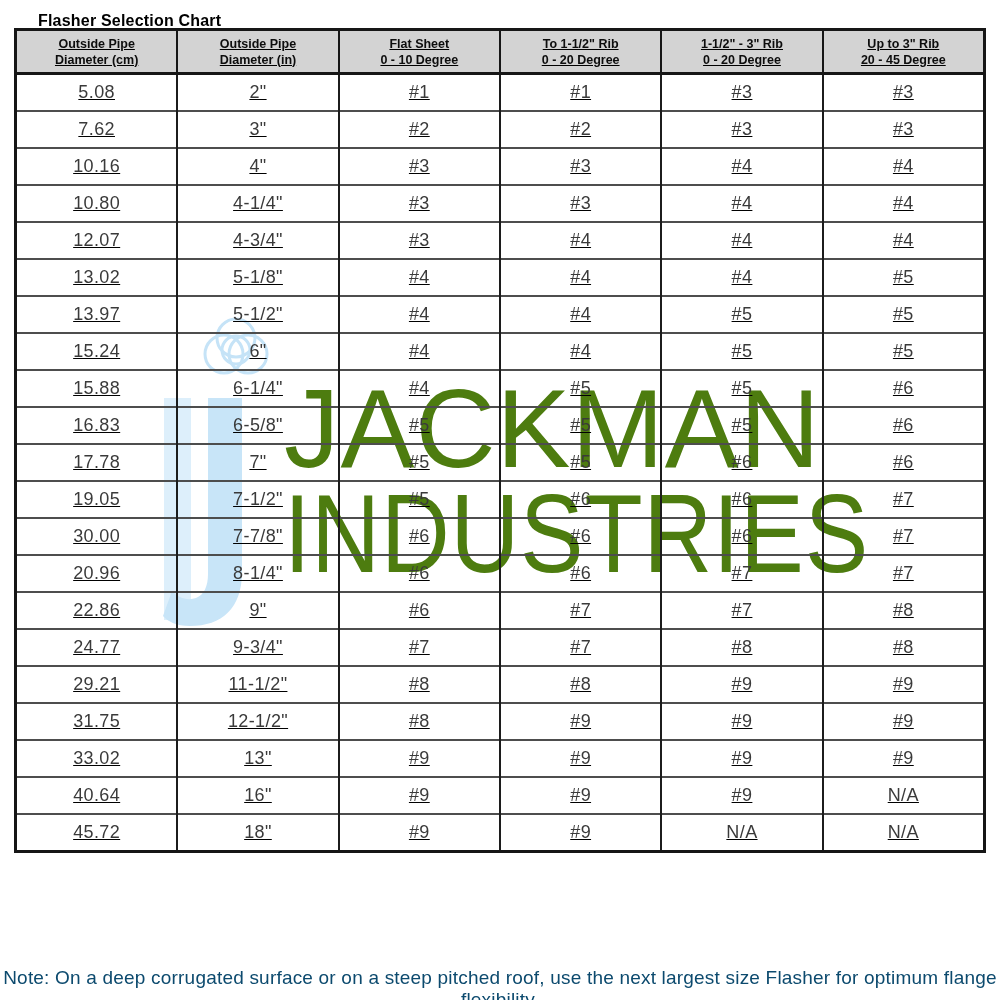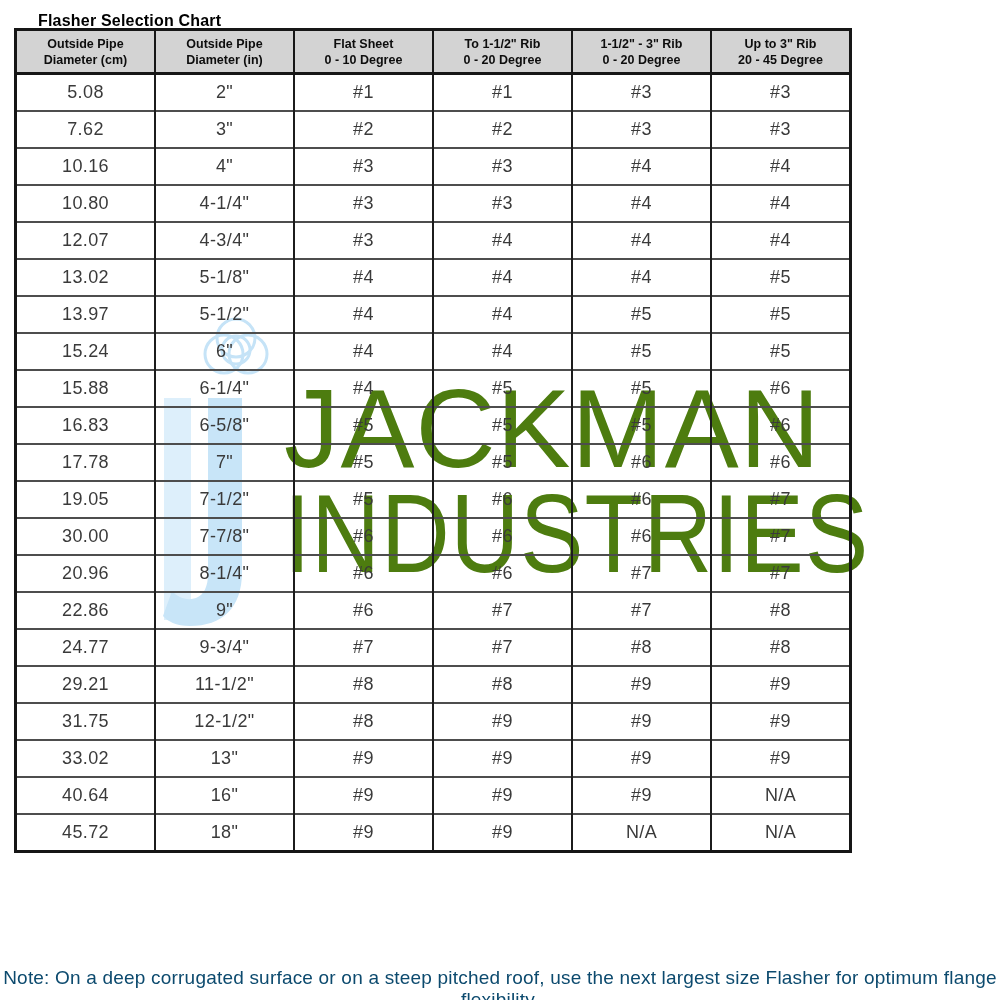--- a/index.html
+++ b/index.html
@@ -26,22 +26,22 @@
     font-size:112px;line-height:105px;letter-spacing:1px;
     transform:scaleX(0.99);transform-origin:left top;
   }
   .wm-line2{
     font-size:112px;line-height:105px;letter-spacing:1px;
     transform:scaleX(0.85);transform-origin:left top;
   }
   
   table.flasher{
     position:absolute;left:14px;top:28px;z-index:2;
-    width:838px;border-collapse:collapse;table-layout:fixed;
-    border:3px solid #161616;background:transparent;
+    width:972px;border-collapse:collapse;table-layout:fixed;
+    border:3px solid #161616;background:transparent;text-decoration:underline;
   }
   table.flasher th{
     width:16.6667%;height:37px;
     background:#d3d3d3;
     border-left:2px solid #161616;
     border-bottom:3px solid #161616;
     font-size:12.5px;line-height:16px;font-weight:700;color:#0d0d0d;
     text-align:center;padding:2px 0;
   }
   table.flasher td{

